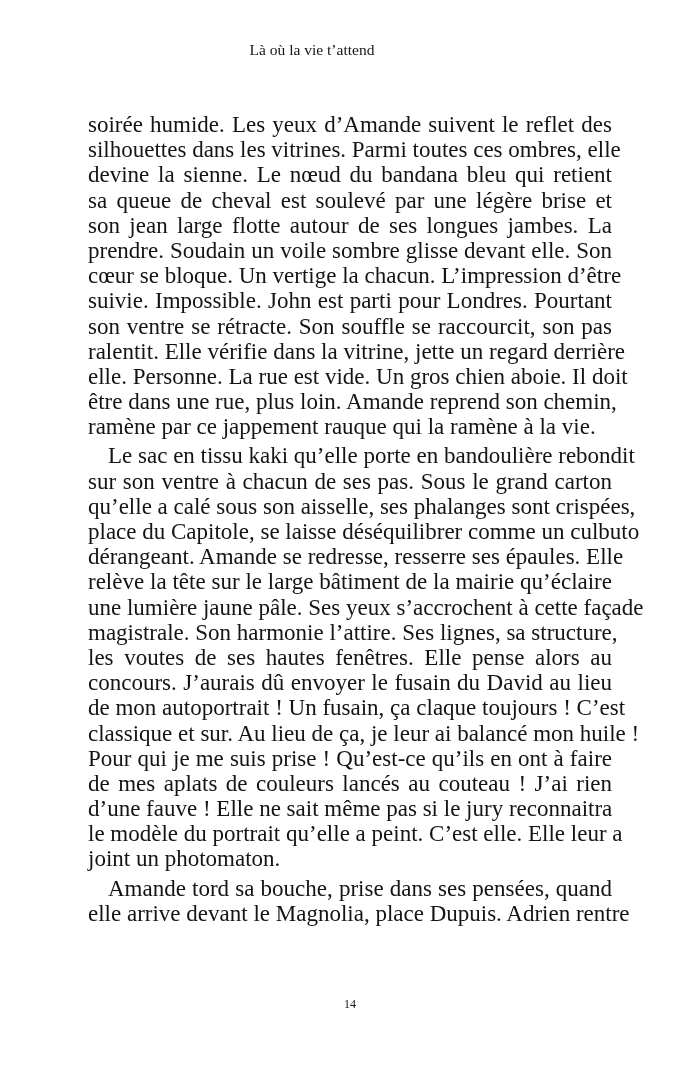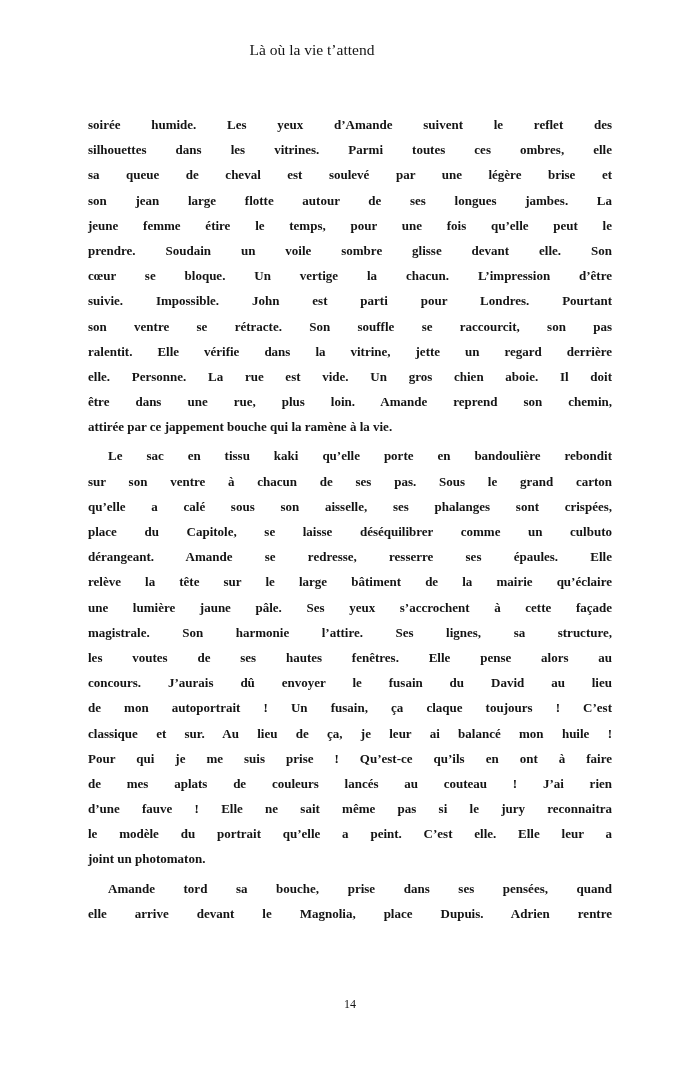--- a/index.html
+++ b/index.html
@@ -22,23 +22,22 @@
       width: 624px;
       text-align: center;
       font-size: 15.5px;
       line-height: 20px;
     }
     .text-block {
       position: absolute;
       top: 112px;
       left: 88px;
       width: 524px;
-      font-size: 13px;
+      font-size: 23px;
       line-height: 25.2px;
-      font-weight: bold;
     }
     .para {
       margin: 0;
       text-align: justify;
       hyphens: none;
     }
     .line {
       display: block;
       text-align: justify;
       text-align-last: justify;
@@ -67,31 +66,31 @@
 </head>
 <body>
 
 <div class="running-header">Là où la vie t’attend</div>
 
 <div class="text-block">
 
   <p class="para">
     <span class="line">soirée humide. Les yeux d’Amande suivent le reflet des</span>
     <span class="line">silhouettes dans les vitrines. Parmi toutes ces ombres, elle</span>
+    <span class="line">devine la sienne. Le nœud du bandana bleu qui retient</span>
     <span class="line">sa queue de cheval est soulevé par une légère brise et</span>
     <span class="line">son jean large flotte autour de ses longues jambes. La</span>
-    <span class="line">jeune femme étire le temps, pour une fois qu’elle peut le</span>
     <span class="line">prendre. Soudain un voile sombre glisse devant elle. Son</span>
     <span class="line">cœur se bloque. Un vertige la chacun. L’impression d’être</span>
     <span class="line">suivie. Impossible. John est parti pour Londres. Pourtant</span>
     <span class="line">son ventre se rétracte. Son souffle se raccourcit, son pas</span>
     <span class="line">ralentit. Elle vérifie dans la vitrine, jette un regard derrière</span>
     <span class="line">elle. Personne. La rue est vide. Un gros chien aboie. Il doit</span>
     <span class="line">être dans une rue, plus loin. Amande reprend son chemin,</span>
-    <span class="line last">attirée par ce jappement bouche qui la ramène à la vie.</span>
+    <span class="line last">ramène par ce jappement rauque qui la ramène à la vie.</span>
   </p>
 
   <p class="para indent">
     <span class="line">Le sac en tissu kaki qu’elle porte en bandoulière rebondit</span>
     <span class="line">sur son ventre à chacun de ses pas. Sous le grand carton</span>
     <span class="line">qu’elle a calé sous son aisselle, ses phalanges sont crispées,</span>
     <span class="line">place du Capitole, se laisse déséquilibrer comme un culbuto</span>
     <span class="line">dérangeant. Amande se redresse, resserre ses épaules. Elle</span>
     <span class="line">relève la tête sur le large bâtiment de la mairie qu’éclaire</span>
     <span class="line">une lumière jaune pâle. Ses yeux s’accrochent à cette façade</span>

